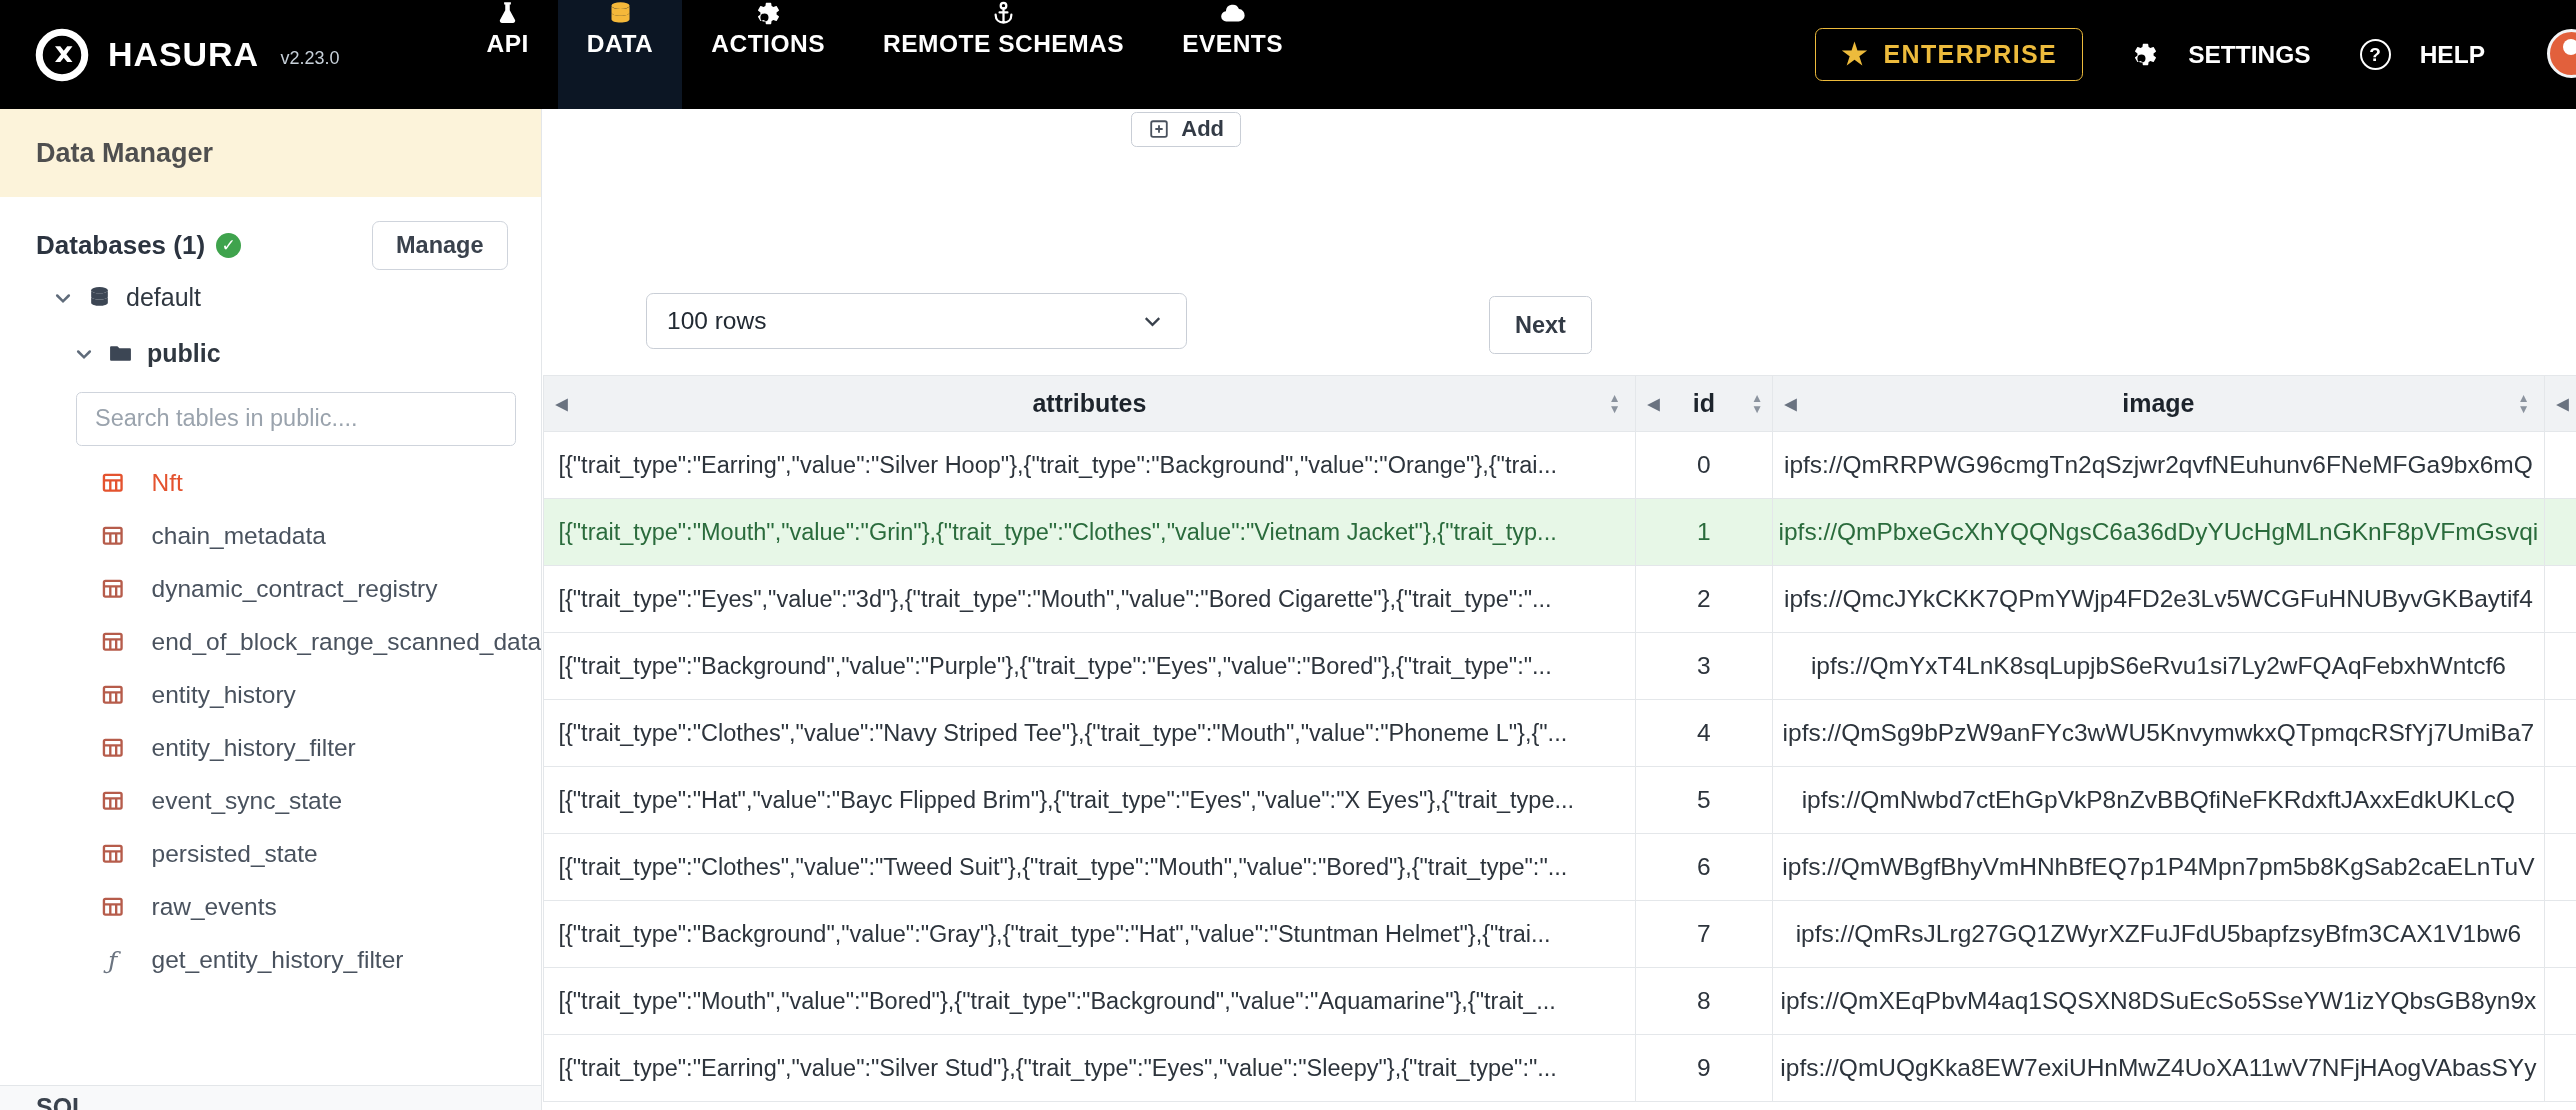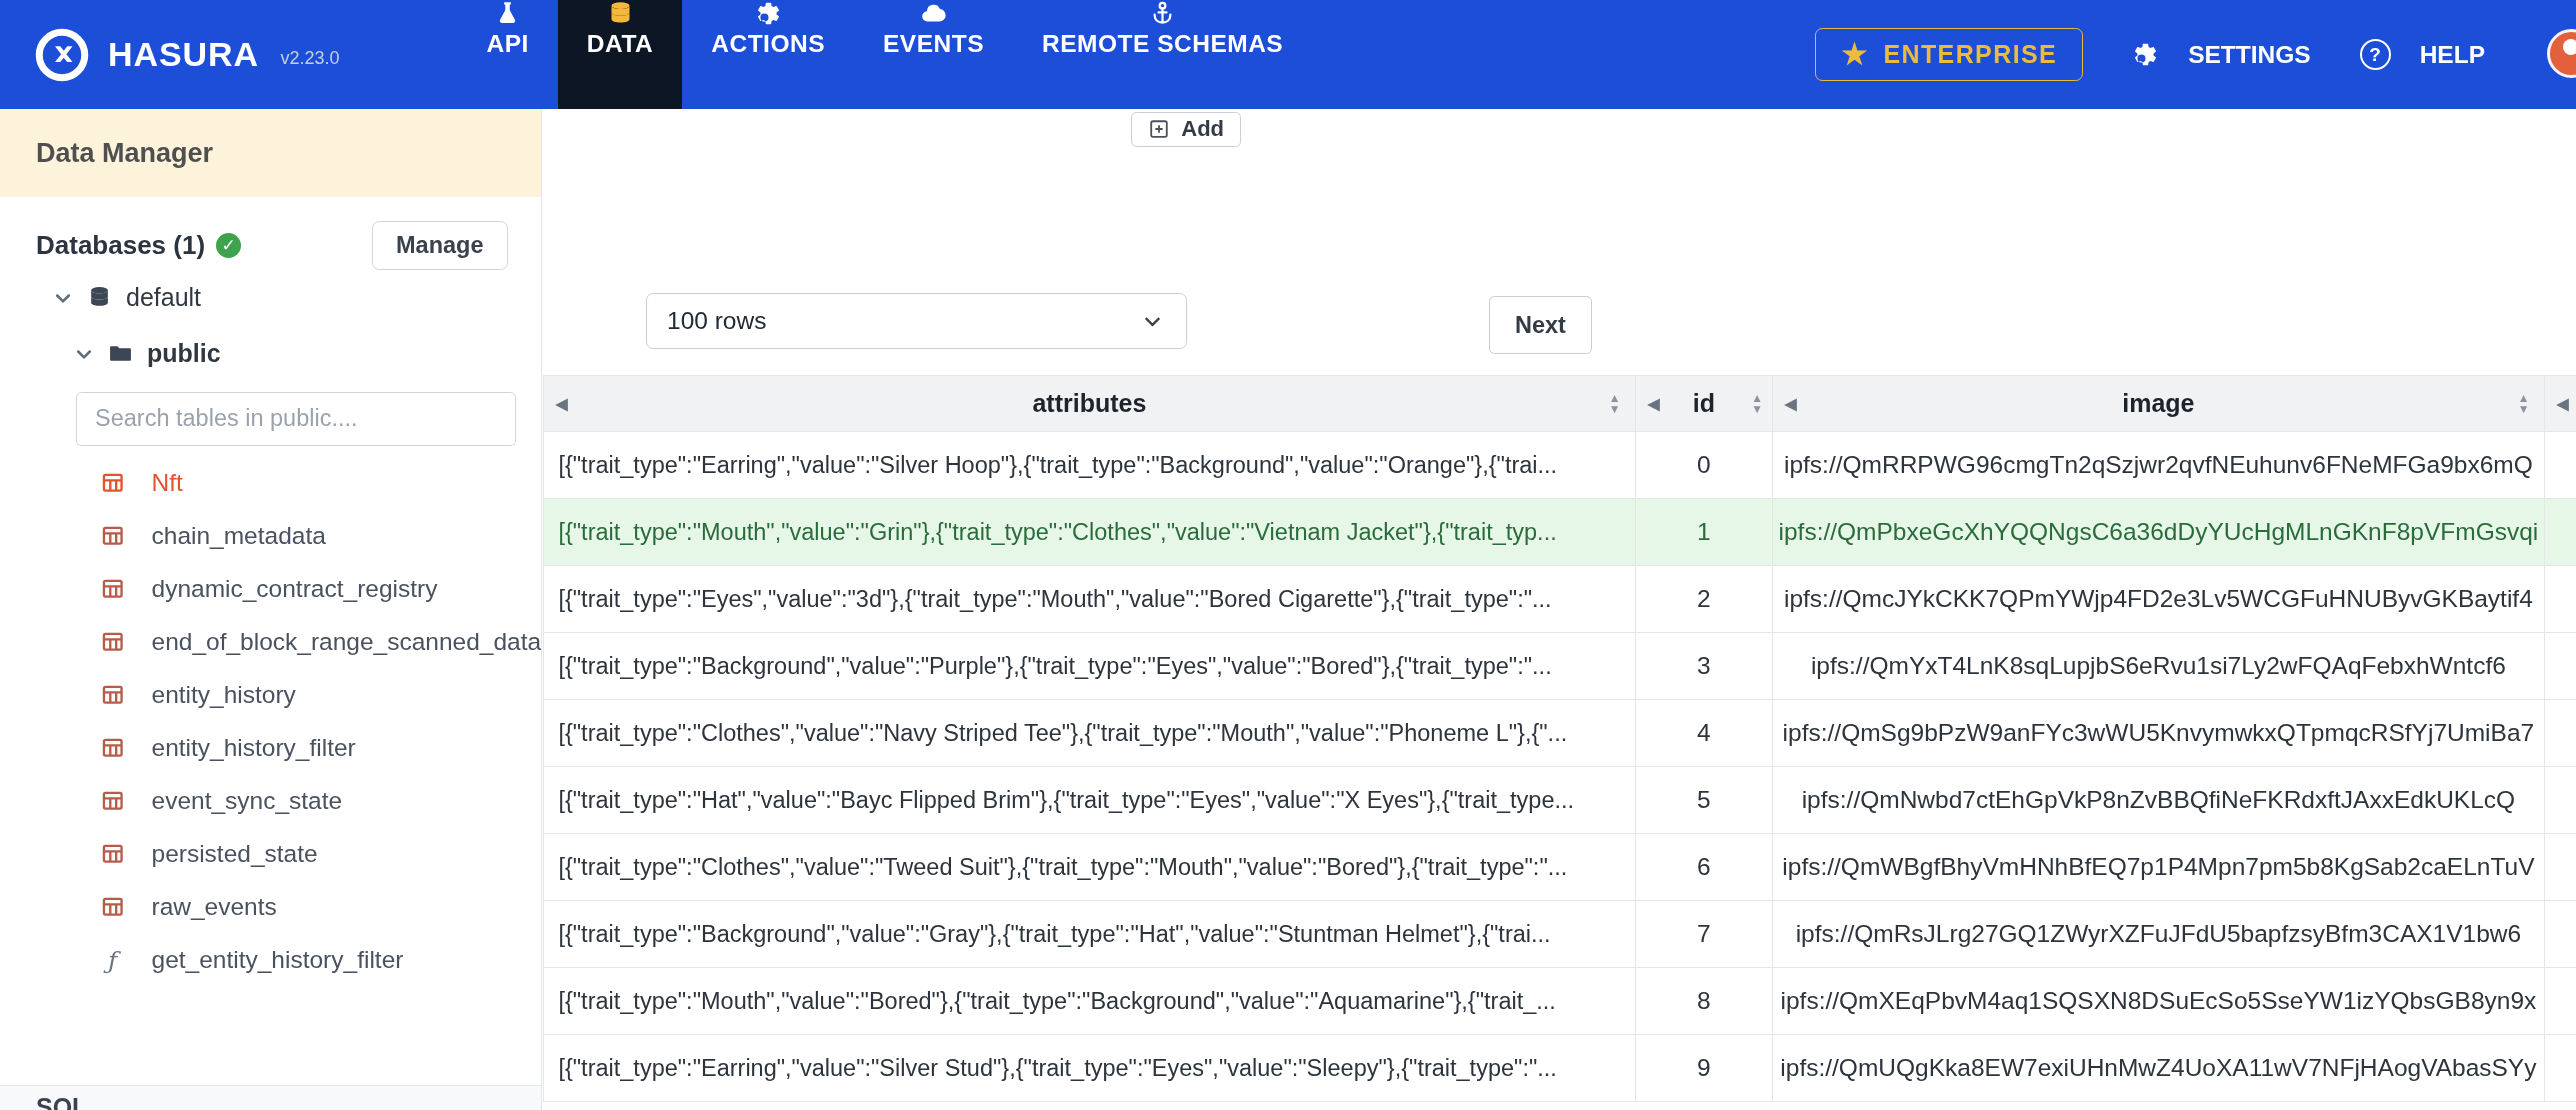--- a/index.html
+++ b/index.html
@@ -1,20 +1,20 @@
 <!DOCTYPE html>
 <html style="font-size:14.5px"><head>
 <meta charset="utf-8">
 <style>
   * { margin:0; padding:0; box-sizing:border-box; }
   html,body { width:2576px; height:1110px; overflow:hidden; background:#fff;
               font-family:"Liberation Sans", sans-serif; }
 
   
-  .navbar { position:relative; height:109px; background:#1d4ed8; color:#fff;
+  .navbar { position:relative; height:109px; background:#000000; color:#fff;
             display:flex; align-items:stretch; }
   .brand { display:flex; align-items:center; gap:18px; padding-left:34px; }
   .logo { width:56px; height:56px; display:block; }
   .brand-name { font-size:34px; font-weight:700; letter-spacing:0.9px; }
   .version { font-size:18px; color:#c7d0d9; margin-left:3.6px; margin-top:7.2px; }
   .nav-items { display:flex; align-items:stretch; margin-left:118px; }
   .nav-item { display:flex; align-items:center; gap:3px; padding:0 29px;
               font-size:24.5px; font-weight:700; letter-spacing:0.5px; cursor:pointer; white-space:nowrap;flex-direction:column; }
   .nav-item.active { background:#0c1624; }
   .nav-icon { width:27px; height:27px; display:block; color:#fff; }
@@ -143,35 +143,35 @@
     <div class="nav-item">
       <span class="nav-icon">
         <svg viewBox="0 0 24 24">
             <path fill="currentColor" fill-rule="evenodd" d="M19.14 12.94c.04-.3.06-.61.06-.94s-.02-.64-.07-.94l2.03-1.58a.49.49 0 00.12-.61l-1.92-3.32a.49.49 0 00-.59-.22l-2.39.96c-.5-.38-1.03-.7-1.62-.94l-.36-2.54a.48.48 0 00-.48-.41h-3.84c-.24 0-.43.17-.47.41l-.36 2.54c-.59.24-1.13.57-1.62.94l-2.39-.96a.49.49 0 00-.59.22L2.74 8.87c-.12.21-.08.47.12.61l2.03 1.58c-.05.3-.09.63-.09.94s.02.64.07.94l-2.03 1.58a.49.49 0 00-.12.61l1.92 3.32c.12.22.37.29.59.22l2.39-.96c.5.38 1.03.7 1.62.94l.36 2.54c.05.24.24.41.48.41h3.84c.24 0 .44-.17.47-.41l.36-2.54c.59-.24 1.13-.56 1.62-.94l2.39.96c.22.08.47 0 .59-.22l1.92-3.32c.12-.22.07-.47-.12-.61l-2.01-1.58zM12 15.6A3.6 3.6 0 118.4 12 3.6 3.6 0 0112 15.6z"></path>
           </svg>
       </span>
       <span>ACTIONS</span>
     </div>
     <div class="nav-item">
       <span class="nav-icon">
-        <svg viewBox="0 0 24 24" fill="currentColor">
-            <path d="M6.5 19a4.5 4.5 0 01-.36-8.99A6 6 0 0117.74 8.1 5 5 0 0117 19z"></path>
-          </svg>
-      </span>
-      <span>EVENTS</span>
-    </div>
-    <div class="nav-item">
-      <span class="nav-icon">
         <svg viewBox="0 0 24 24" fill="none" stroke="currentColor" stroke-width="2" stroke-linecap="round">
             <circle cx="12" cy="5" r="2.5"></circle>
             <path d="M12 7.5V20M5 13c0 4.5 3 7 7 7s7-2.5 7-7"></path>
             <path d="M8.5 11H15.5"></path>
           </svg>
       </span>
       <span>REMOTE SCHEMAS</span>
+    </div>
+    <div class="nav-item">
+      <span class="nav-icon">
+        <svg viewBox="0 0 24 24" fill="currentColor">
+            <path d="M6.5 19a4.5 4.5 0 01-.36-8.99A6 6 0 0117.74 8.1 5 5 0 0117 19z"></path>
+          </svg>
+      </span>
+      <span>EVENTS</span>
     </div>
   </nav>
 
   <div class="nav-right">
     <div class="enterprise-btn">
       <span class="star">★</span>
       <span>ENTERPRISE</span>
     </div>
     <div class="nav-util">
       <span class="nav-icon">

